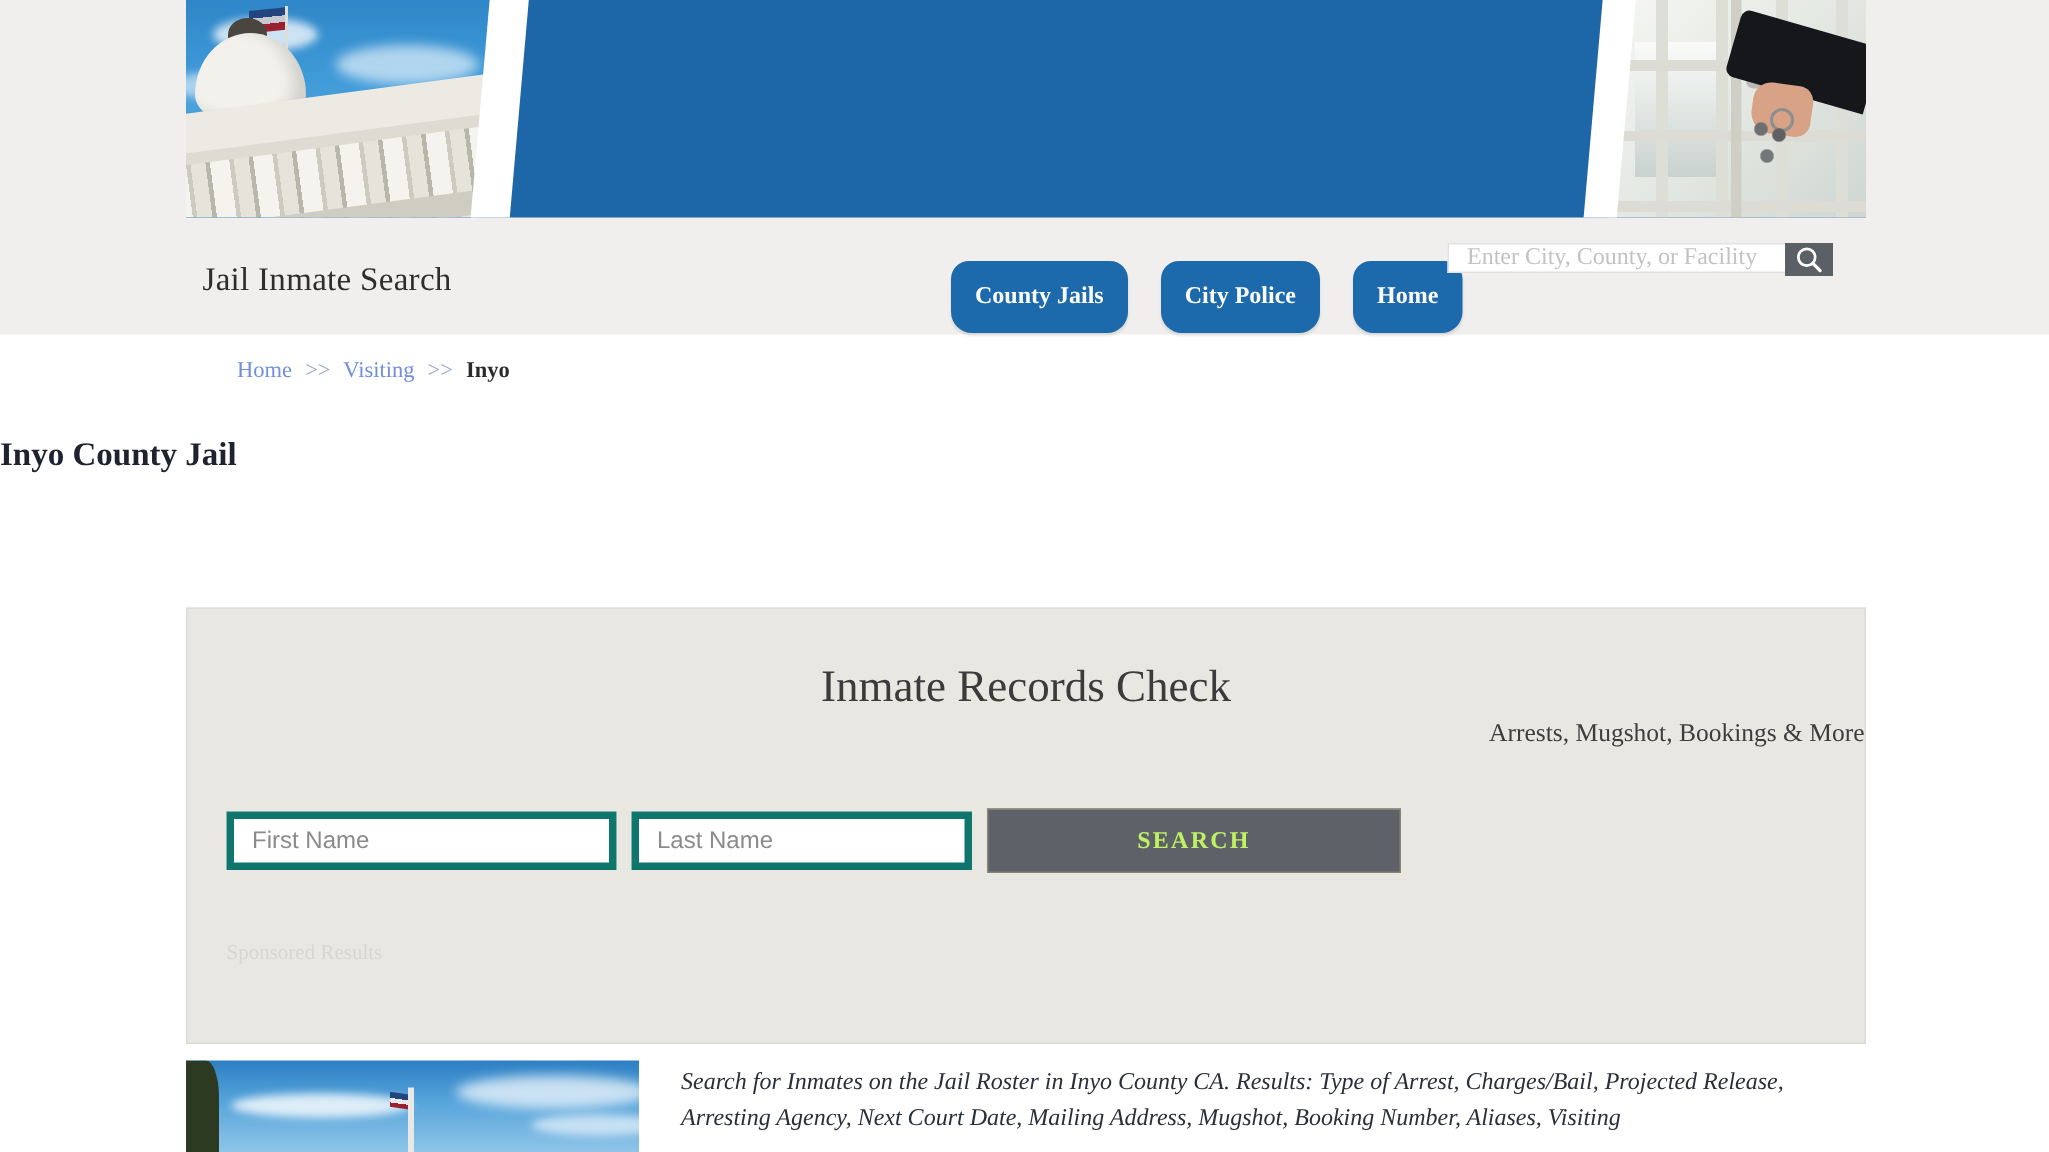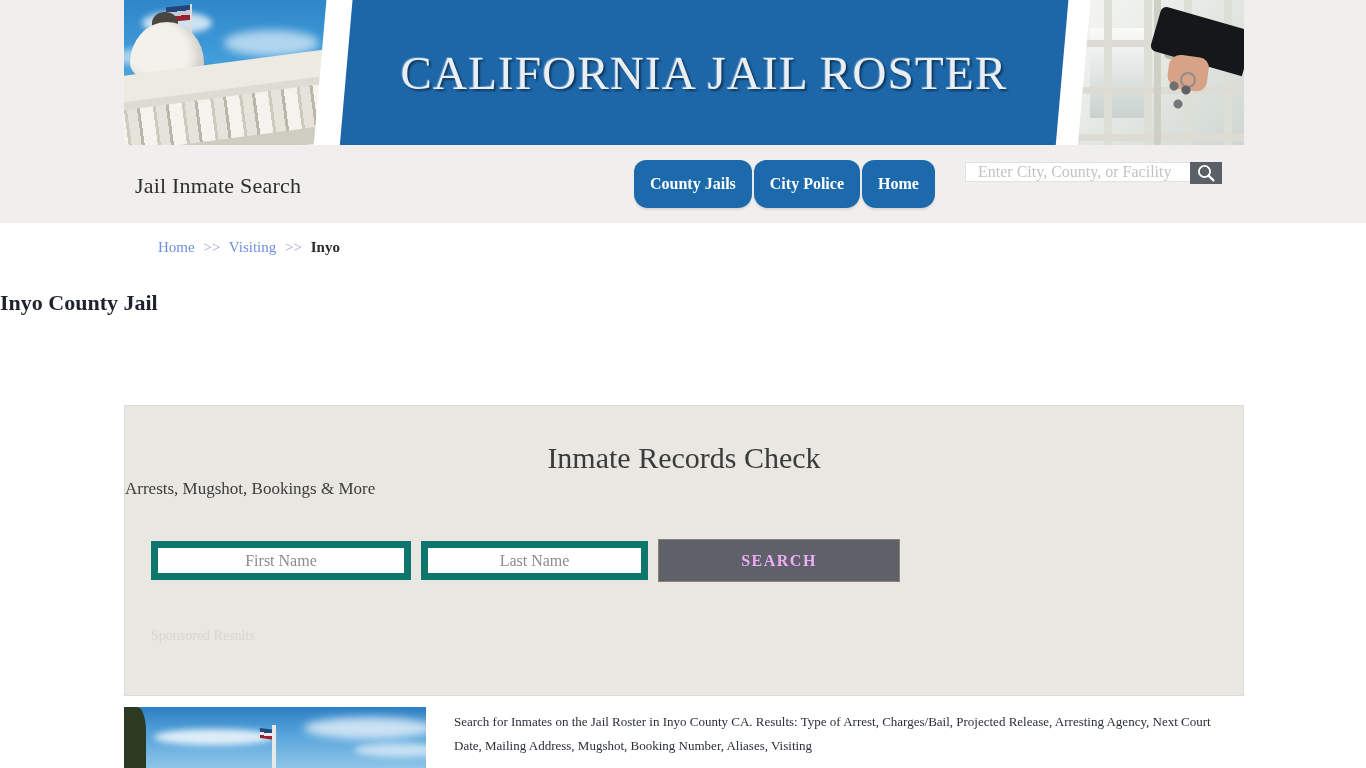--- a/index.html
+++ b/index.html
@@ -164,21 +164,21 @@
   }
 
   
   .navbar {
     position:absolute; left:124px; top:145px; width:1120px; height:78px;
   }
   .site-title {
     position:absolute; left:11px; top:28px;
     font-size:22px; color:#2e2e2e; letter-spacing:.2px;
   }
-  .navtabs { position:absolute; left:510px; top:15px; height:44px; display:flex; align-items:flex-start; }
+  .navtabs { position:absolute; left:510px; top:29px; height:44px; display:flex; align-items:flex-start;gap:20px; }
   .navtab {
     height:48px; background:#1c6aac; color:#ffffff;
     font-size:16px; font-weight:bold;
     display:flex; align-items:center; justify-content:center;
     padding: 0 16px; margin-right:2px;
     border-radius: 12px 12px 14px 14px;
     box-shadow: 0 2px 2px rgba(0,0,0,.10);
     cursor:pointer;
   }
   .navsearch {
@@ -215,38 +215,38 @@
   
   .panel {
     position:absolute; left:124px; top:378px; width:1120px; height:291px;
     background:#e8e7e1; border:1px solid #dddcd6;margin-top:27px;
   }
   .panel-h1 {
     position:absolute; left:0; right:0; top:35px; text-align:center;
     font-size:30px; color:#3b3b3b;
   }
   .panel-h2 {
-    position:absolute; left:0; right:0; top:73px; text-align:left;
+    position:absolute; left:0; right:0; top:73px; text-align:right;
     font-size:17px; color:#3d3d3d;
   }
   .form-row {
     position:absolute; left:26px; top:135px; display:flex; gap:10px;
   }
   .form-row input[type=text], .form-row select {
-    height:39px; border:7px solid #0f766e; background:#fff;
-    font-family: Liberation Serif, serif; font-size:16px; color:#4e4e4e;
-    padding: 0 12px; outline:none;text-align:center;
+    height:39px; border:5px solid #0f766e; background:#fff;
+    font-family: Liberation Sans, sans-serif; font-size:16px; color:#4e4e4e;
+    padding: 0 12px; outline:none;
   }
   .fld-first { width:260px; }
   .fld-last  { width:227px; }
   .fld-state { width:256px; }
   .form-row input::placeholder { color:#8b8b8b; }
   .btn-search {
-    width:242px; height:43px; margin-top:-2px;
-    background:#5f6169; color:#f0abfc; border:1px solid #8a8475;
+    width:276px; height:43px; margin-top:-2px;
+    background:#5f6169; color:#bef264; border:1px solid #8a8475;
     font-family: inherit; font-size:16px; font-weight:bold;
     letter-spacing:1.5px; cursor:pointer;
   }
   .sponsored {
     position:absolute; left:26px; top:222px;
     font-size:14px; color:#d7d6d0;
   }
 
   
   .thumb {
@@ -261,21 +261,21 @@
   .th-cloud3 { position:absolute; left:230px; top:36px; width:90px; height:14px;
     background:rgba(255,255,255,.6); border-radius:50%; filter:blur(3px); }
   .th-tree { position:absolute; left:0; top:0; width:22px; height:61px;
     background:#2d3a22; border-radius: 0 40% 0 0; }
   .th-pole { position:absolute; left:148px; top:18px; width:4px; height:43px; background:#e8e8e4; }
   .th-flag { position:absolute; left:136px; top:22px; width:16px; height:10px;
     background: linear-gradient(180deg,#23457e 0 40%, #e9e9e9 40% 70%, #9a2130 70% 100%);
     transform: skewY(8deg); }
   .body-text {
     position:absolute; left:454px; top:710px; width:786px;
-    font-size:13px; line-height:24px; color:#2b2f3a;
+    font-size:16px; line-height:24px; color:#2b2f3a;font-style:italic;
   }
 </style>
 </head>
 <body>
 
 <div class="page">
 
   <div class="masthead-strip"></div>
 
   <div class="banner">
@@ -301,23 +301,20 @@
       <div class="br-bars-h"></div>
       <div class="br-door-edge"></div>
       <div class="br-latch"></div>
       <div class="br-arm"></div>
       <div class="br-hand"></div>
       <div class="br-keyring"></div>
       <div class="br-keys"></div>
     </div>
     <div class="banner-sep-r"></div>
 
-    <div class="banner-title">
-      <span>CALIFORNIA JAIL ROSTER</span>
-    </div>
   </div>
 
   <div class="navbar">
     <div class="site-title">Jail Inmate Search</div>
 
     <div class="navtabs">
       <div class="navtab">
         <span>County Jails</span>
       </div>
       <div class="navtab">

